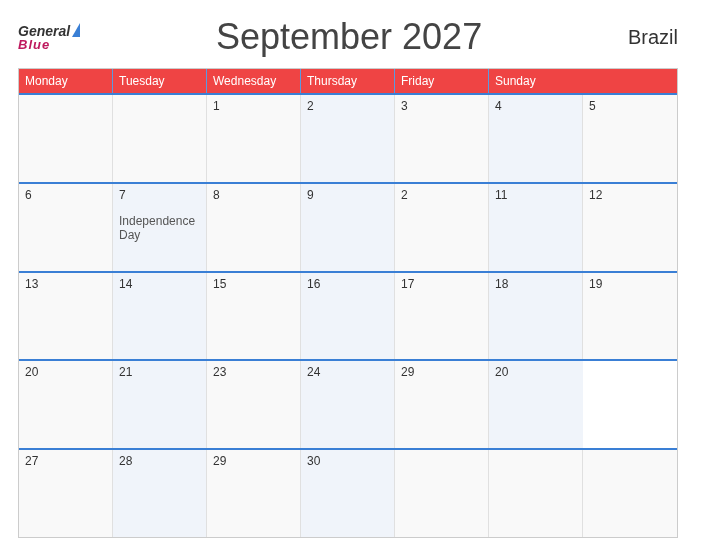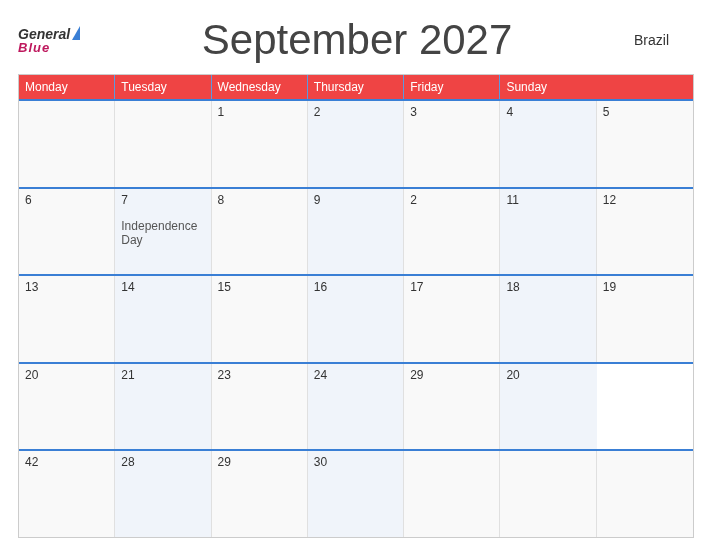--- a/index.html
+++ b/index.html
@@ -7,21 +7,21 @@
       width: 712px;
       height: 550px;
       background: #fff;
       font-family: Arial, sans-serif;
       overflow: hidden;
     }
     .page {
       width: 712px;
       height: 550px;
       background: #fff;
-      padding: 16px 18px 12px 18px;
+      padding: 16px 34px 12px 18px;
       display: flex;
       flex-direction: column;
     }
     .header {
       display: flex;
       align-items: center;
       justify-content: space-between;
       margin-bottom: 10px;
     }
     .logo {
@@ -55,32 +55,32 @@
     }
     .logo-line2 {
       font-size: 13px;
       color: #be185d;
       font-style: italic;
       font-weight: bold;
       letter-spacing: 1px;
       margin-top: -2px;
     }
     .title {
-      font-size: 42px;
+      font-size: 36px;
       color: #444;
       font-weight: normal;
       text-align: center;
       flex: 1;
     }
     .country {
-      font-size: 14px;
+      font-size: 20px;
       color: #333;
       font-weight: normal;
       min-width: 60px;
-      text-align: left;
+      text-align: right;
     }
     .calendar {
       flex: 1;
       display: flex;
       flex-direction: column;
       border: 1px solid #ccc;
     }
     .cal-header {
       display: grid;
       grid-template-columns: repeat(7, 1fr);
@@ -246,21 +246,21 @@
           </div>
           <div class="cal-cell">
             <span class="day-num">29</span>
           </div>
           <div class="cal-cell">
             <span class="day-num">20</span>
           </div>
         </div>
         <div class="cal-week">
           <div class="cal-cell">
-            <span class="day-num">42</span>
+            <span class="day-num">27</span>
           </div>
           <div class="cal-cell">
             <span class="day-num">28</span>
           </div>
           <div class="cal-cell">
             <span class="day-num">29</span>
           </div>
           <div class="cal-cell">
             <span class="day-num">30</span>
           </div>

